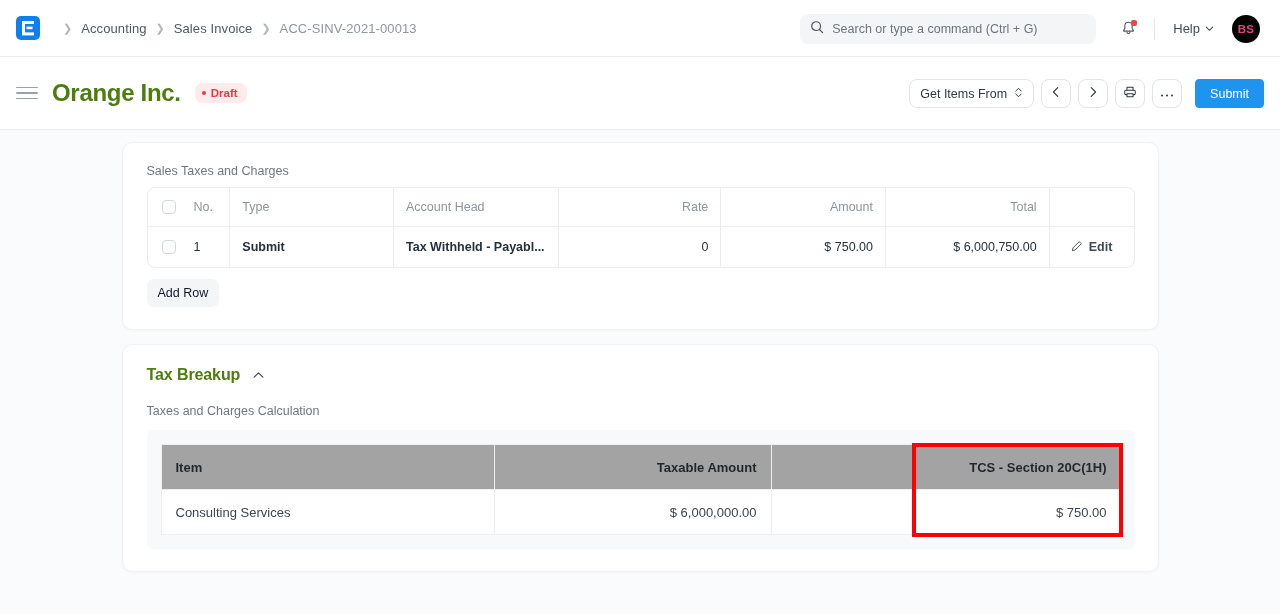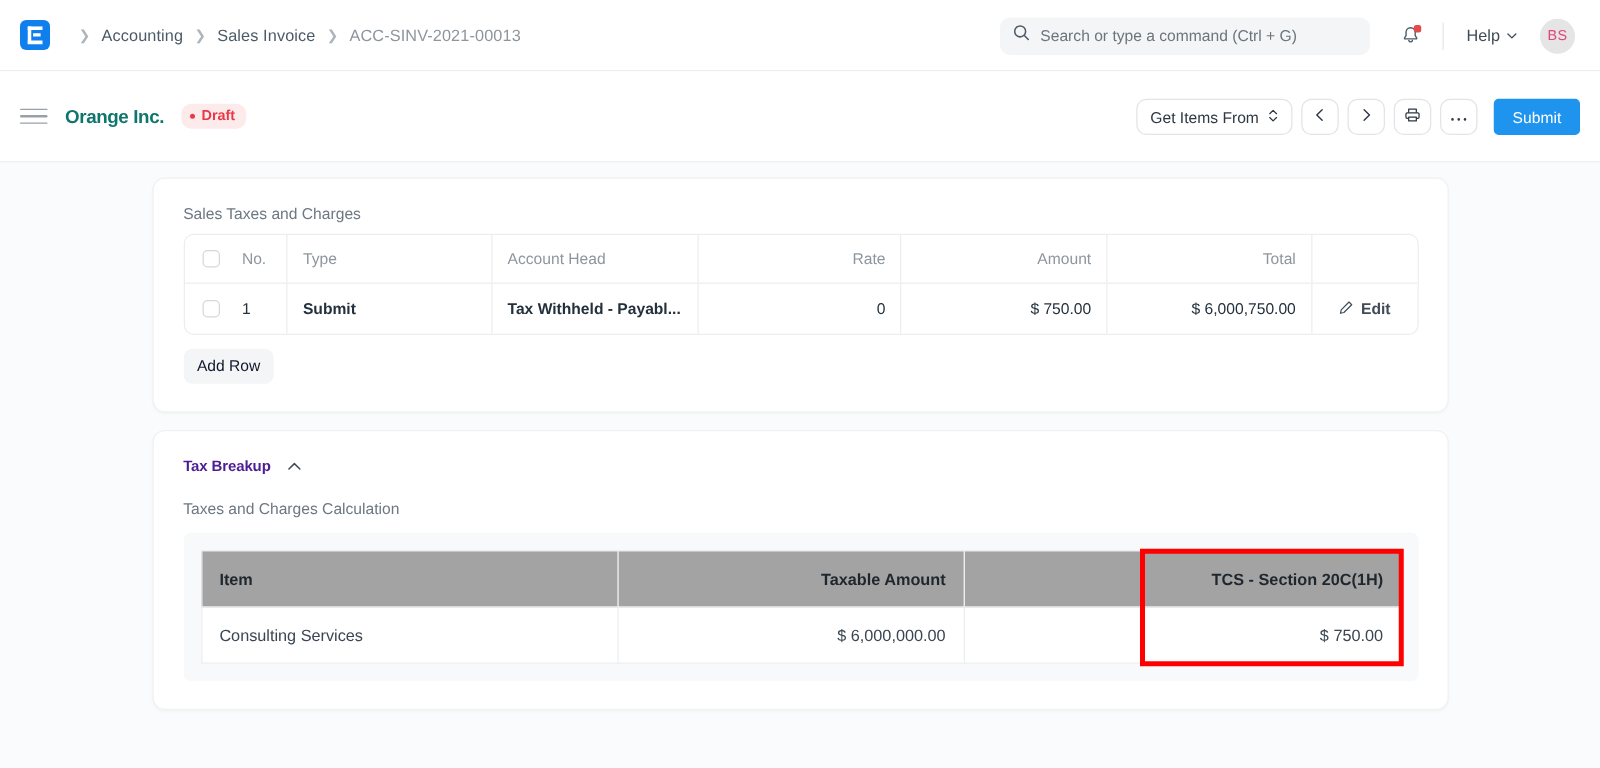--- a/index.html
+++ b/index.html
@@ -78,23 +78,23 @@
   .nav-divider {
     width: 1px; height: 22px; background: #e6e8ea; margin: 0 12px 0 2px;
   }
   .help-btn {
     display: flex; align-items: center; gap: 5px;
     font-size: 13px; color: #3f4b57;
     padding: 4px 6px; border-radius: 6px; cursor: pointer;
   }
   .avatar {
     width: 28px; height: 28px; border-radius: 50%;
-    background: #e5e5e5;
+    background: #000000;
     color: #e0457b;
-    font-size: 11.5px; font-weight: 400;
+    font-size: 11.5px; font-weight: 700;
     display: flex; align-items: center; justify-content: center;
     margin-left: 12px;
     letter-spacing: .3px;
   }
 
   
   .page-head {
     height: 73px;
     background: #ffffff;
     display: flex; align-items: center;
@@ -102,22 +102,22 @@
     border-bottom: 1px solid #ededed;
     position: relative;
   }
   .hamburger {
     width: 22px; height: 22px;
     display: flex; flex-direction: column; justify-content: center; gap: 4px;
     margin-right: 14px; cursor: pointer;
   }
   .hamburger span { display: block; height: 1.6px; background: #99a1a8; border-radius: 2px; }
   .doc-title {
-    font-size: 15px; font-weight: 700; letter-spacing: -0.3px;
-    color: #0f766e;
+    font-size: 24px; font-weight: 700; letter-spacing: -0.3px;
+    color: #4d7c0f;
     text-align: center;
   }
   .status-badge {
     margin-left: 14px;
     background: #fdeaea;
     color: #e8394a;
     font-size: 11.5px; font-weight: 600;
     padding: 4px 9px 4px 7px;
     border-radius: 8px;
     display: inline-flex; align-items: center; gap: 5px;
@@ -212,21 +212,21 @@
     font-size: 12.5px; color: #0f172a;
     cursor: pointer;
     text-align: center;
   }
 
   
   .tb-head {
     display: flex; align-items: center; gap: 12px;
     margin-bottom: 20px;
   }
-  .tb-title { font-size: 12px; font-weight: 700; color: #4c1d95; letter-spacing: -0.1px; }
+  .tb-title { font-size: 16px; font-weight: 700; color: #4d7c0f; letter-spacing: -0.1px; }
   .collapse-icon { cursor: pointer; display: flex; }
 
   .calc-label { font-size: 12.5px; color: #6d7884; margin-bottom: 12px; }
 
   .tb-wrap {
     background: #f8f9fa;
     border-radius: 6px;
     padding: 14px 14px;
     width: 988px;
   }

